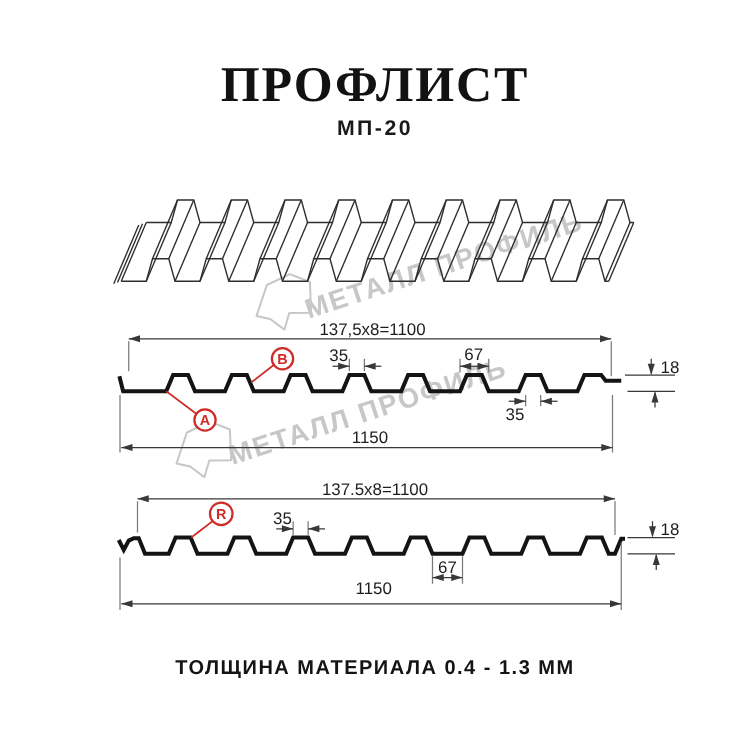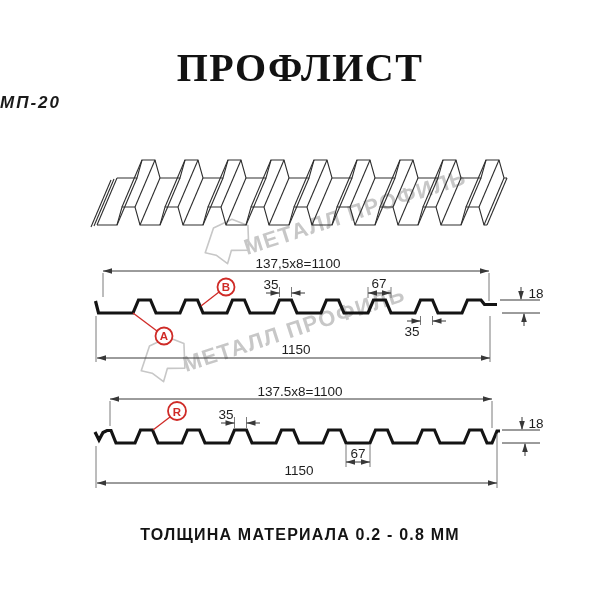--- a/index.html
+++ b/index.html
@@ -1,21 +1,21 @@
 <!DOCTYPE html>
 <html><head>
 <meta charset="utf-8">
 <style>
   html,body{margin:0;padding:0;background:#fff;}
   .stage{position:relative;width:600px;height:600px;background:#ffffff;overflow:hidden;
          font-family:"Liberation Sans",sans-serif;}
   .title{position:absolute;top:44px;left:0;width:600px;text-align:center;
          font-size:40px;font-weight:700;letter-spacing:1.5px;color:#121212;font-family:Liberation Serif, serif;}
-  .subtitle{position:absolute;top:93px;left:0;width:600px;text-align:left;
-         font-size:17px;font-weight:600;letter-spacing:2px;color:#1a1a1a;font-style:italic;}
+  .subtitle{position:absolute;top:93px;left:0;width:600px;text-align:center;
+         font-size:17px;font-weight:600;letter-spacing:2px;color:#1a1a1a;}
   .footer{position:absolute;top:526px;left:0;width:600px;text-align:center;
          font-size:16px;font-weight:600;letter-spacing:1.2px;color:#141414;}
   svg.drawing{position:absolute;top:140px;left:0;}
   .thick{stroke:#141414;stroke-width:3.2;fill:none;stroke-linejoin:miter;}
   .thin{stroke:#2e2e2e;stroke-width:1.1;fill:none;stroke-linejoin:miter;}
   .dimline{stroke:#383838;stroke-width:1;fill:none;}
   .ext{stroke:#7a7a7a;stroke-width:1;fill:none;}
   .fillarrow{fill:#383838;stroke:none;}
   .dimtext{font-size:13.5px;fill:#1e1e1e;font-family:"Liberation Sans",sans-serif;}
   .redline{stroke:#cf2b27;stroke-width:1.3;fill:none;}
@@ -188,14 +188,14 @@
       <circle class="redcircle" cx="226" cy="147" r="8.5"></circle>
       <text class="redlabel" x="226" y="151">B</text>
     </g>
     <g>
       <line class="redline" x1="170" y1="277" x2="153" y2="290"></line>
       <circle class="redcircle" cx="177" cy="271" r="9"></circle>
       <text class="redlabel" x="177" y="275.5">R</text>
     </g>
   </svg>
 
-  <div class="footer">ТОЛЩИНА МАТЕРИАЛА 0.2 - 0.8 ММ</div>
+  <div class="footer">ТОЛЩИНА МАТЕРИАЛА 0.4 - 1.3 ММ</div>
 </div>
 
 </body></html>

